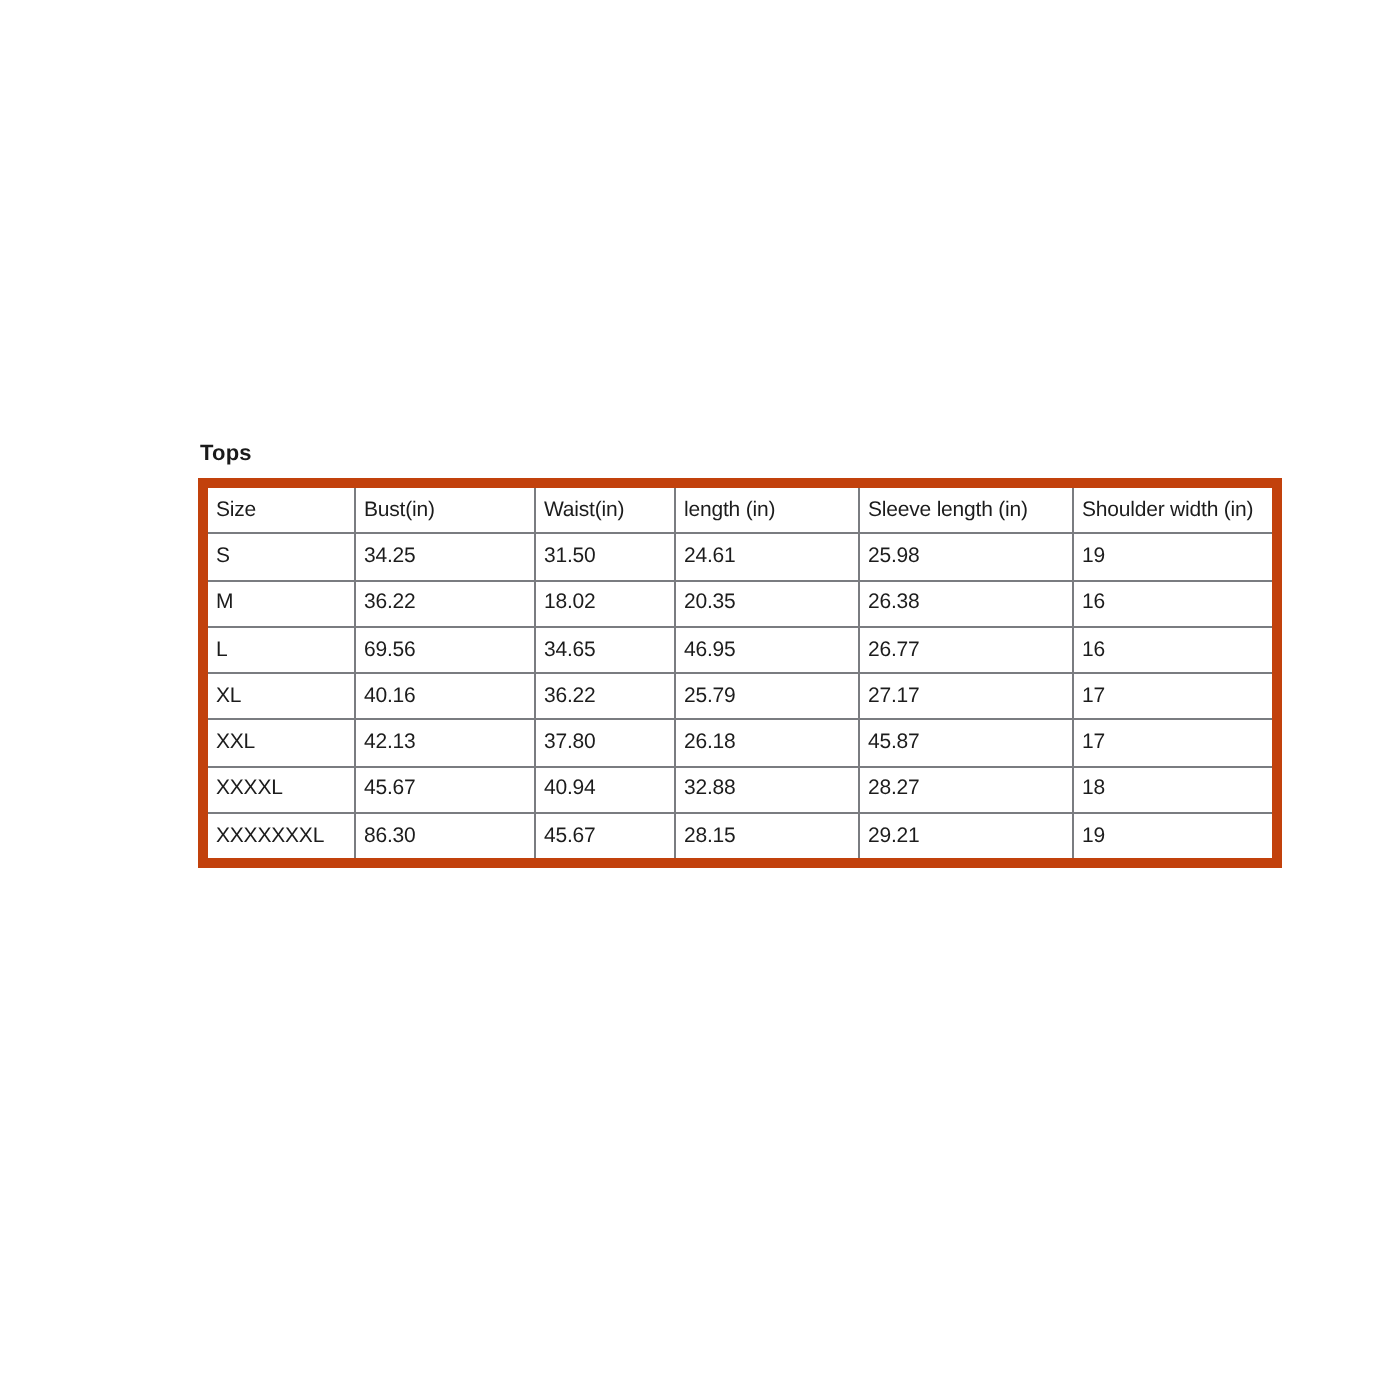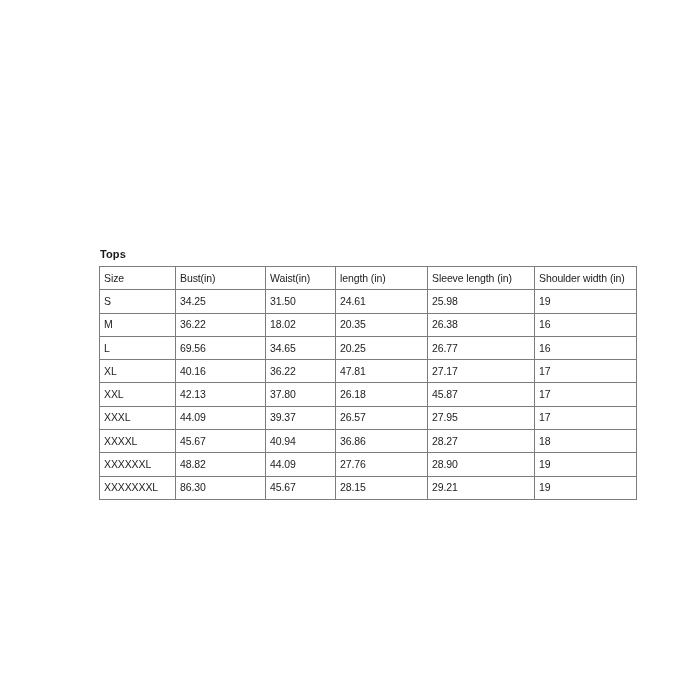--- a/index.html
+++ b/index.html
@@ -12,38 +12,38 @@
     height: 700px;
     position: relative;
     overflow: hidden;
     font-family: "Liberation Sans", sans-serif;
     -webkit-font-smoothing: antialiased;
   }
 
   #size-chart-block {
     position: absolute;
     left: 99px;
-    top: 247px;
+    top: 220px;
     width: 537px;
   }
 
   #chart-title {
     font-size: 11px;
     font-weight: bold;
     color: #1a1a1a;
     line-height: 14px;
     margin: 0 0 5px 1px;
     letter-spacing: 0.1px;
   }
 
   table.size-table {
     border-collapse: collapse;
     table-layout: fixed;
     width: 537px;
-    border: 1px solid #c2410c;
+    border: 5px solid #c2410c;
     background: #ffffff;
   }
 
   table.size-table td {
     border: 1px solid #7a7c80;
     height: 22.3px;
     padding: 0 0 0 4px;
     font-size: 10.5px;
     line-height: 11px;
     color: #1c1c1c;
@@ -99,63 +99,47 @@
         <td>36.22</td>
         <td>18.02</td>
         <td>20.35</td>
         <td>26.38</td>
         <td>16</td>
       </tr>
       <tr>
         <td>L</td>
         <td>69.56</td>
         <td>34.65</td>
-        <td>20.25</td>
+        <td>46.95</td>
         <td>26.77</td>
         <td>16</td>
       </tr>
       <tr>
         <td>XL</td>
         <td>40.16</td>
         <td>36.22</td>
-        <td>47.81</td>
+        <td>25.79</td>
         <td>27.17</td>
         <td>17</td>
       </tr>
       <tr>
         <td>XXL</td>
         <td>42.13</td>
         <td>37.80</td>
         <td>26.18</td>
         <td>45.87</td>
         <td>17</td>
       </tr>
       <tr>
-        <td>XXXL</td>
-        <td>44.09</td>
-        <td>39.37</td>
-        <td>26.57</td>
-        <td>27.95</td>
-        <td>17</td>
-      </tr>
-      <tr>
         <td>XXXXL</td>
         <td>45.67</td>
         <td>40.94</td>
-        <td>36.86</td>
+        <td>32.88</td>
         <td>28.27</td>
         <td>18</td>
-      </tr>
-      <tr>
-        <td>XXXXXXL</td>
-        <td>48.82</td>
-        <td>44.09</td>
-        <td>27.76</td>
-        <td>28.90</td>
-        <td>19</td>
       </tr>
       <tr>
         <td>XXXXXXXL</td>
         <td>86.30</td>
         <td>45.67</td>
         <td>28.15</td>
         <td>29.21</td>
         <td>19</td>
       </tr>
     </tbody>

